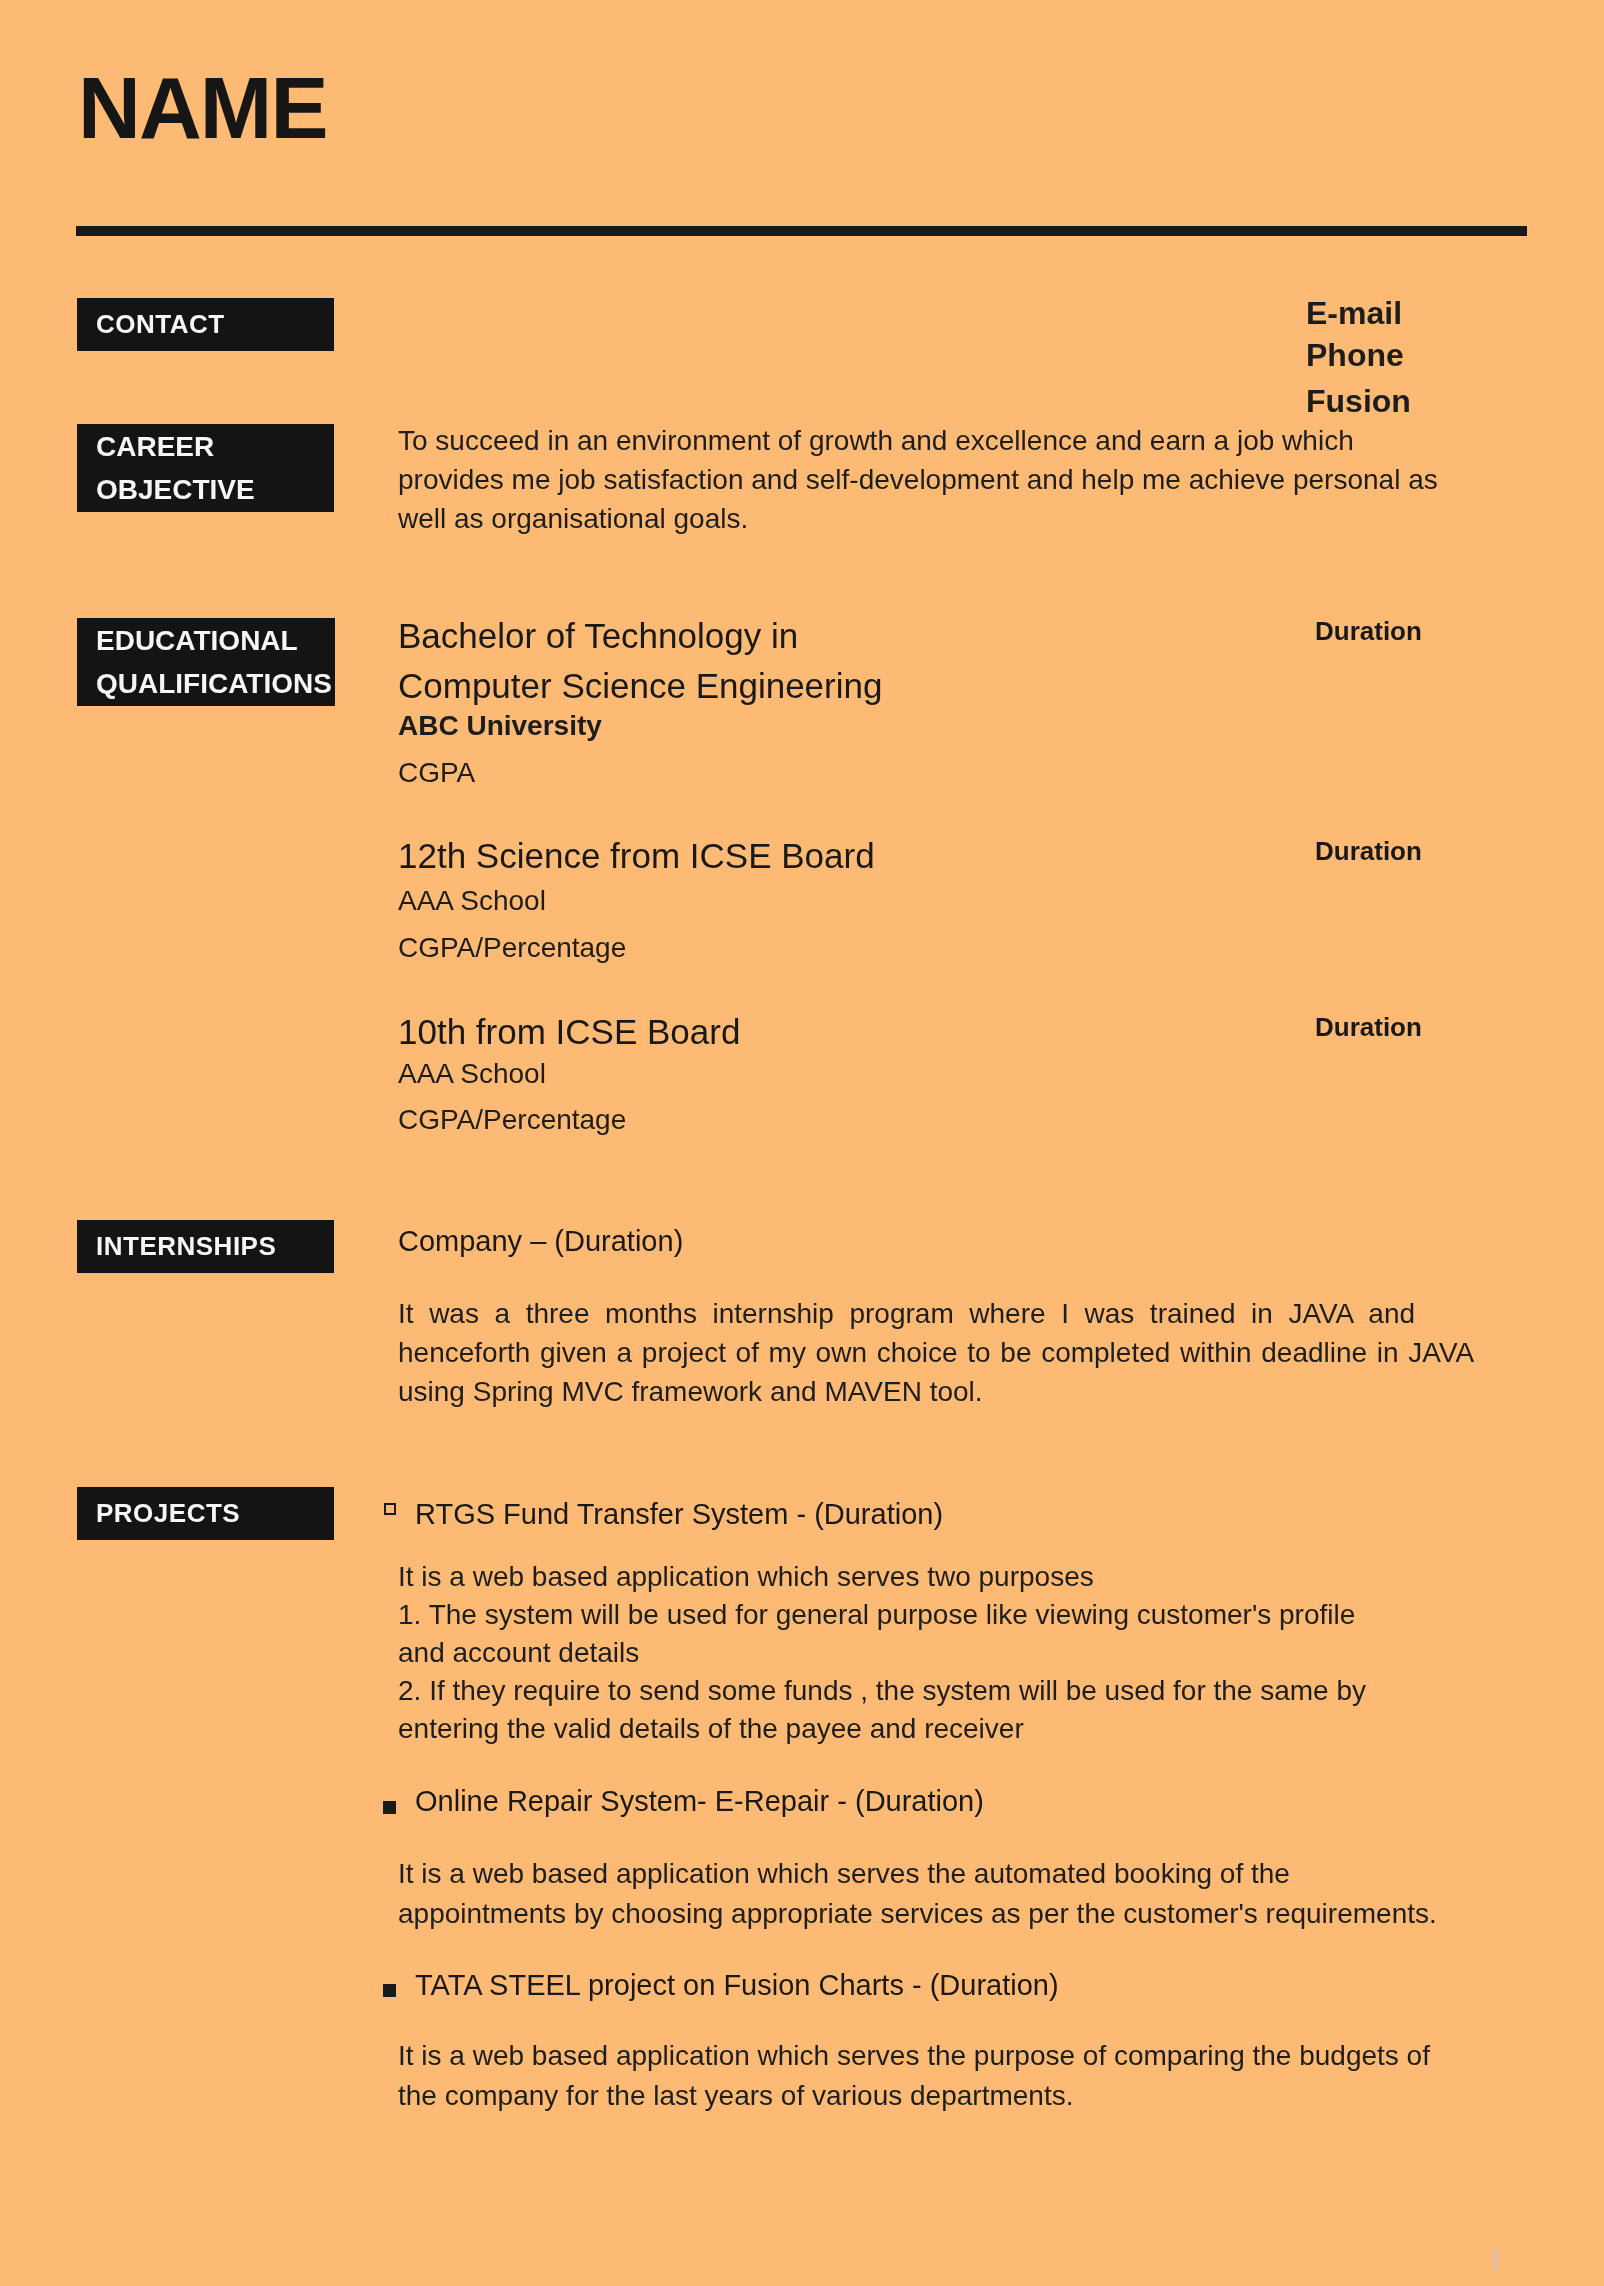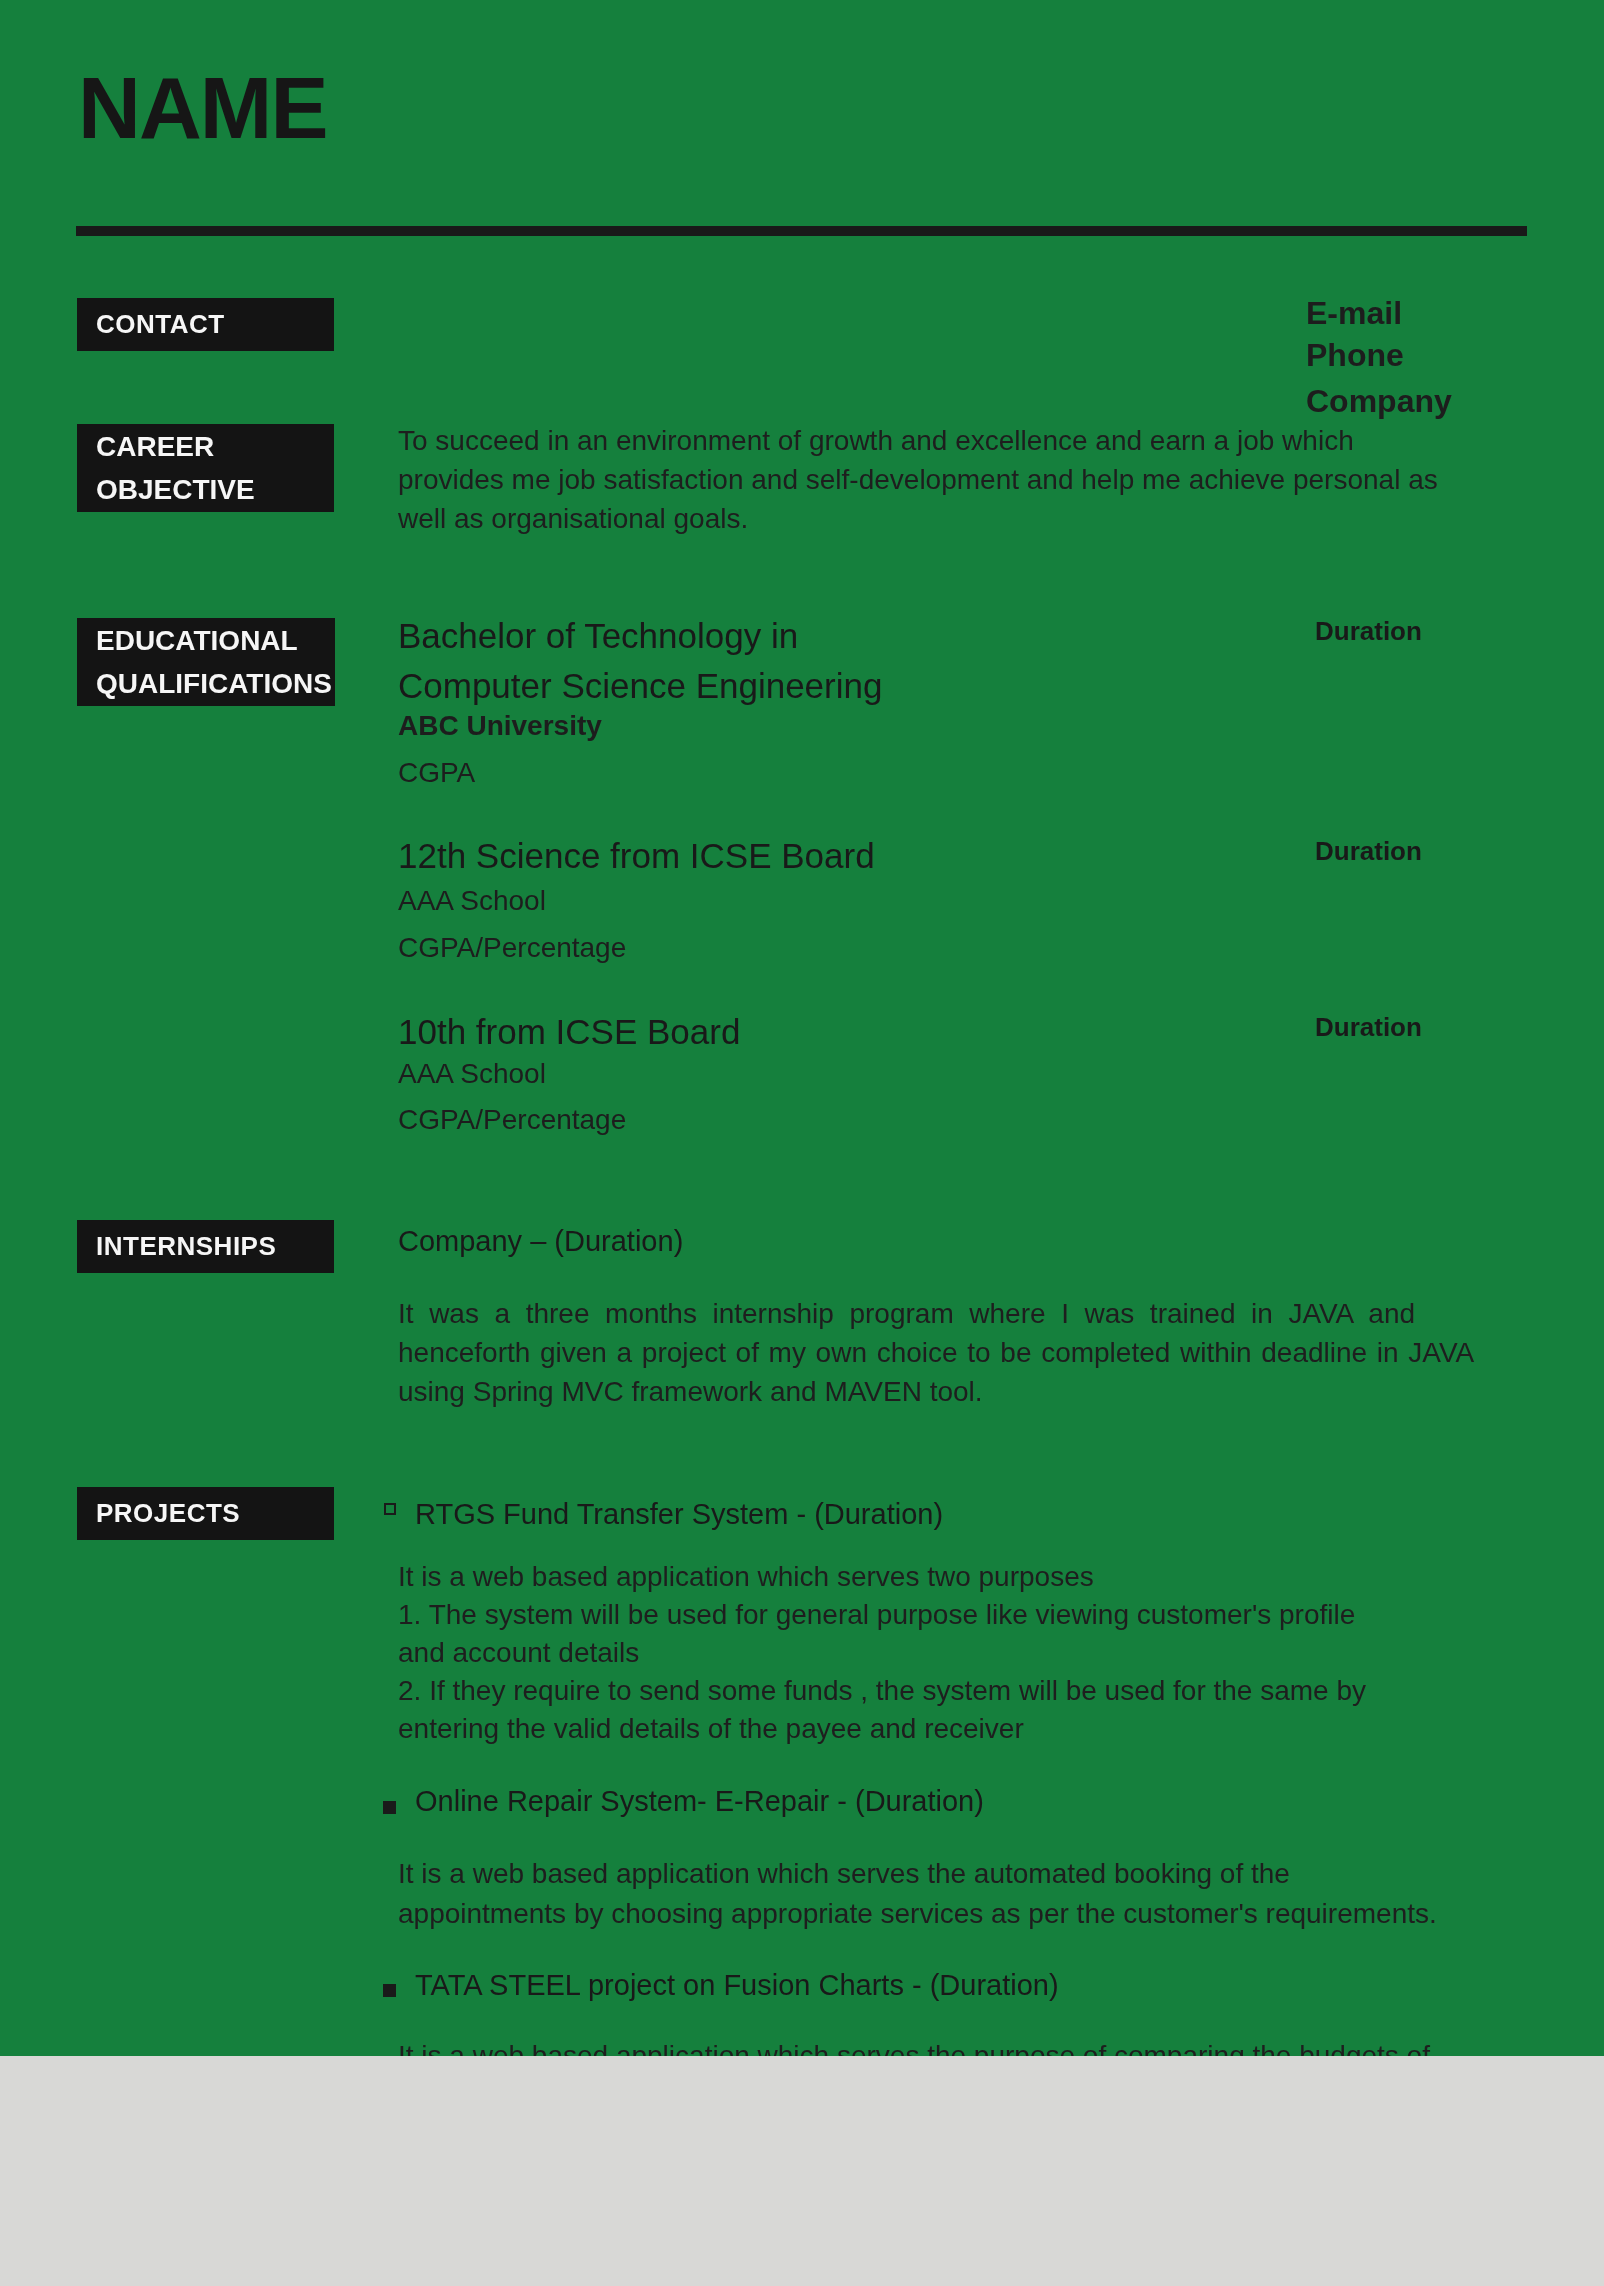--- a/index.html
+++ b/index.html
@@ -1,20 +1,20 @@
 <!DOCTYPE html>
 <html><head>
 <meta charset="utf-8">
 <style>
   * { margin:0; padding:0; box-sizing:border-box; }
   html,body { background:#d8d8d6; }
   body { font-family:"Liberation Sans","DejaVu Sans",sans-serif; }
   .page{
-    position:relative; width:1604px; height:2056px; margin:0 auto;
-    background:#15803d; color:#1d1d1d; overflow:hidden;
+    position:relative; width:1604px; height:2286px; margin:0 auto;
+    background:#fdba74; color:#1d1d1d; overflow:hidden;
   }
   .abs{ position:absolute; }
 
   .name-title{
     left:78px; top:62px; font-size:87px; font-weight:bold;
     letter-spacing:-1.9px; line-height:92px; color:#161616;
   }
   .rule{ left:76px; top:226px; width:1451px; height:9.7px; background:#191919; }
 
   .label-box{
@@ -69,21 +69,21 @@
 <body>
 
 <div class="page">
 
   <div class="abs name-title">NAME</div>
   <div class="abs rule"></div>
 
   <div class="abs label-box single box-contact">CONTACT</div>
   <div class="abs contact-field cf-email">E-mail</div>
   <div class="abs contact-field cf-phone">Phone</div>
-  <div class="abs contact-field cf-address">Company</div>
+  <div class="abs contact-field cf-address">Fusion</div>
 
   <div class="abs label-box double box-career">CAREER
 OBJECTIVE</div>
   <div class="abs body-text career-text">
       <div class="line">To succeed in an environment of growth and excellence and earn a job which</div>
       <div class="line">provides me job satisfaction and self-development and help me achieve personal as</div>
       <div class="line">well as organisational goals.</div>
     </div>
 
   <div class="abs label-box double box-education">EDUCATIONAL

